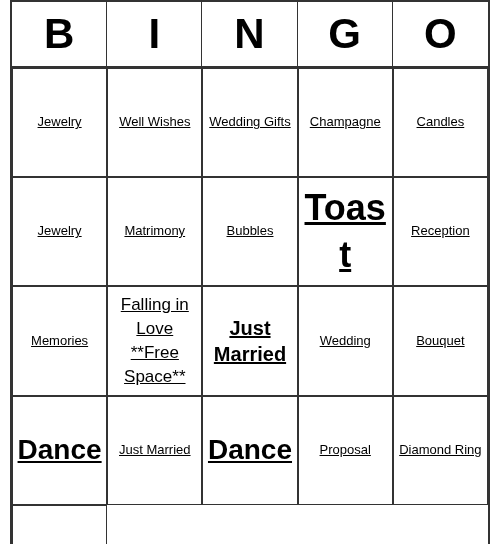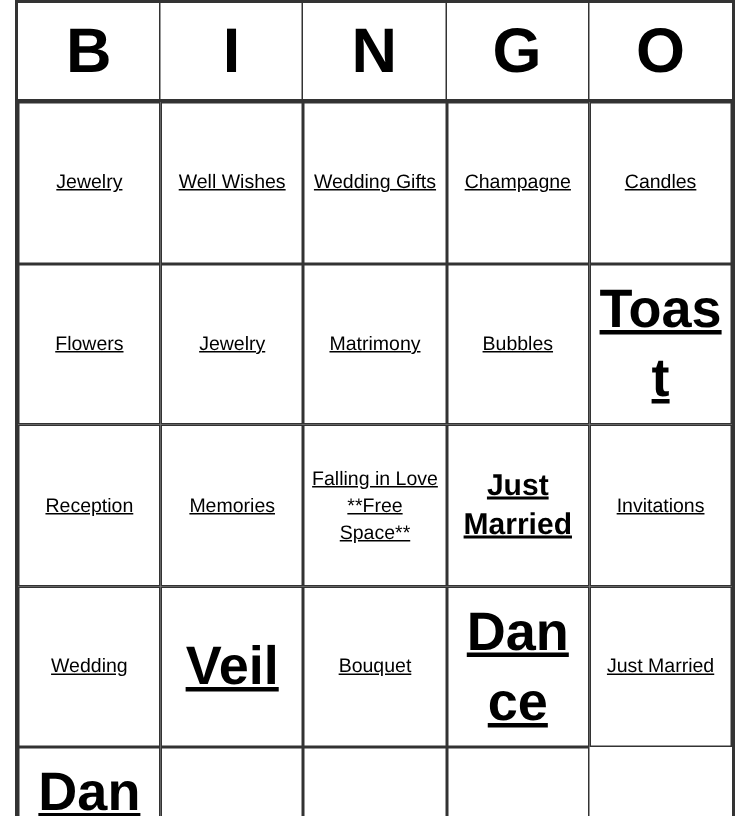--- a/index.html
+++ b/index.html
@@ -41,65 +41,62 @@
       align-items: center;
       justify-content: center;
       text-align: center;
       padding: 6px 4px;
       font-size: 13px;
       line-height: 1.3;
       word-break: break-word;
       text-decoration: underline;
     }
     .bingo-cell.large-text {
-      font-size: 36px;
+      font-size: 28px;
       font-weight: bold;
     }
     .bingo-cell.xl-text {
       font-size: 36px;
       font-weight: bold;
     }
     .bingo-cell.medium-text {
       font-size: 20px;
       font-weight: bold;
     }
     .bingo-cell.free-space {
-      font-size: 13px;
+      font-size: 17px;
       line-height: 1.4;
     }
   </style>
 </head>
 <body>
 
 <div class="bingo-card">
   <div class="bingo-header">
   <div class="bingo-header-cell">B</div>
       <div class="bingo-header-cell">I</div>
       <div class="bingo-header-cell">N</div>
       <div class="bingo-header-cell">G</div>
       <div class="bingo-header-cell">O</div>
     </div>
   <div class="bingo-grid">
   <div class="bingo-cell">Jewelry</div>
       <div class="bingo-cell">Well Wishes</div>
       <div class="bingo-cell">Wedding Gifts</div>
       <div class="bingo-cell">Champagne</div>
       <div class="bingo-cell">Candles</div>
-      <div class="bingo-cell">Flowers</div>
       <div class="bingo-cell">Jewelry</div>
       <div class="bingo-cell">Matrimony</div>
       <div class="bingo-cell">Bubbles</div>
       <div class="bingo-cell xl-text">Toast</div>
       <div class="bingo-cell">Reception</div>
       <div class="bingo-cell">Memories</div>
       <div class="bingo-cell free-space">Falling in Love **Free Space**</div>
       <div class="bingo-cell medium-text">Just Married</div>
-      <div class="bingo-cell">Invitations</div>
       <div class="bingo-cell">Wedding</div>
-      <div class="bingo-cell xl-text">Veil</div>
       <div class="bingo-cell">Bouquet</div>
       <div class="bingo-cell large-text">Dance</div>
       <div class="bingo-cell">Just Married</div>
       <div class="bingo-cell large-text">Dance</div>
       <div class="bingo-cell">Proposal</div>
       <div class="bingo-cell">Diamond Ring</div>
       <div class="bingo-cell">Traditions</div>
     </div>
 </div>
 

